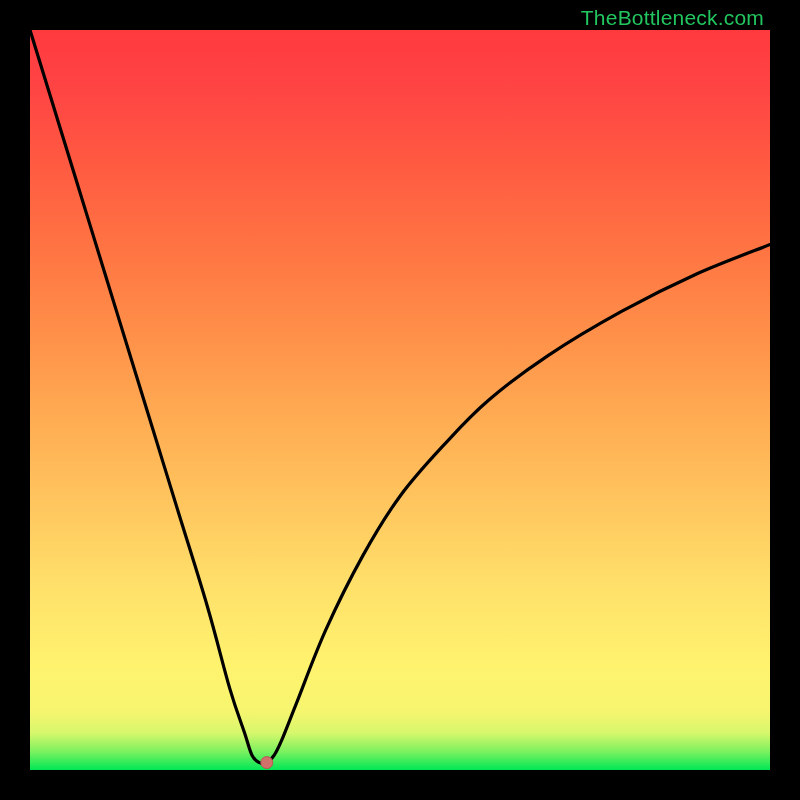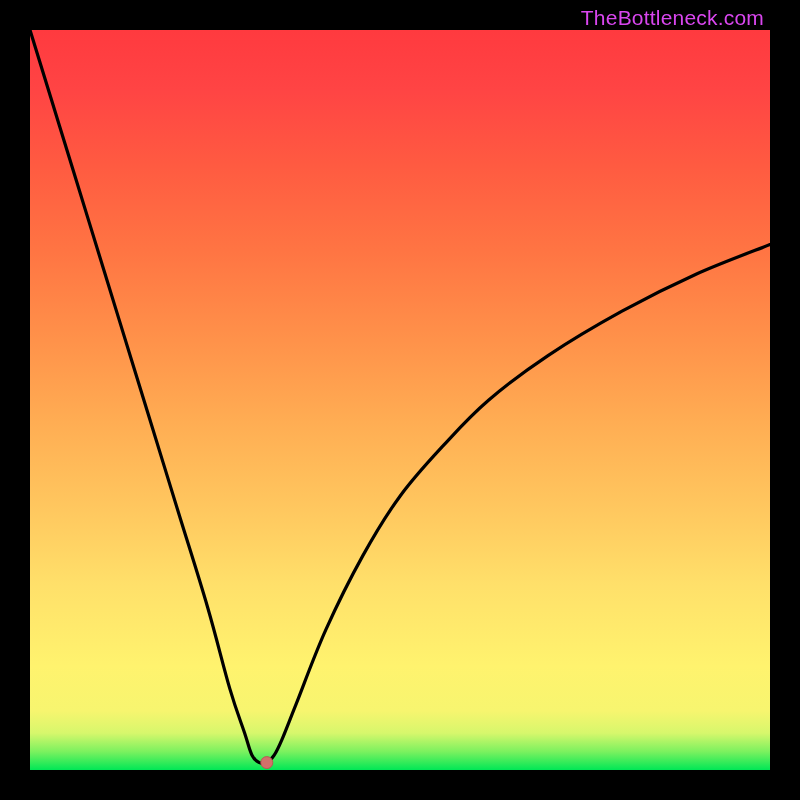--- a/index.html
+++ b/index.html
@@ -36,21 +36,21 @@
       #ff924a 58%,
       #ff7543 70%,
       #ff5a41 82%,
       #ff4444 92%,
       #ff3a3f 100%);
   }
   .watermark {
     position: absolute;
     top: 6px;
     right: 36px;
-    color: #d946ef;
+    color: #22c55e;
     font-size: 21px;
     font-weight: 500;
     letter-spacing: 0.2px;
     user-select: none;
   }
   svg.curve {
     position: absolute;
     left: 0;
     top: 0;
     width: 740px;

